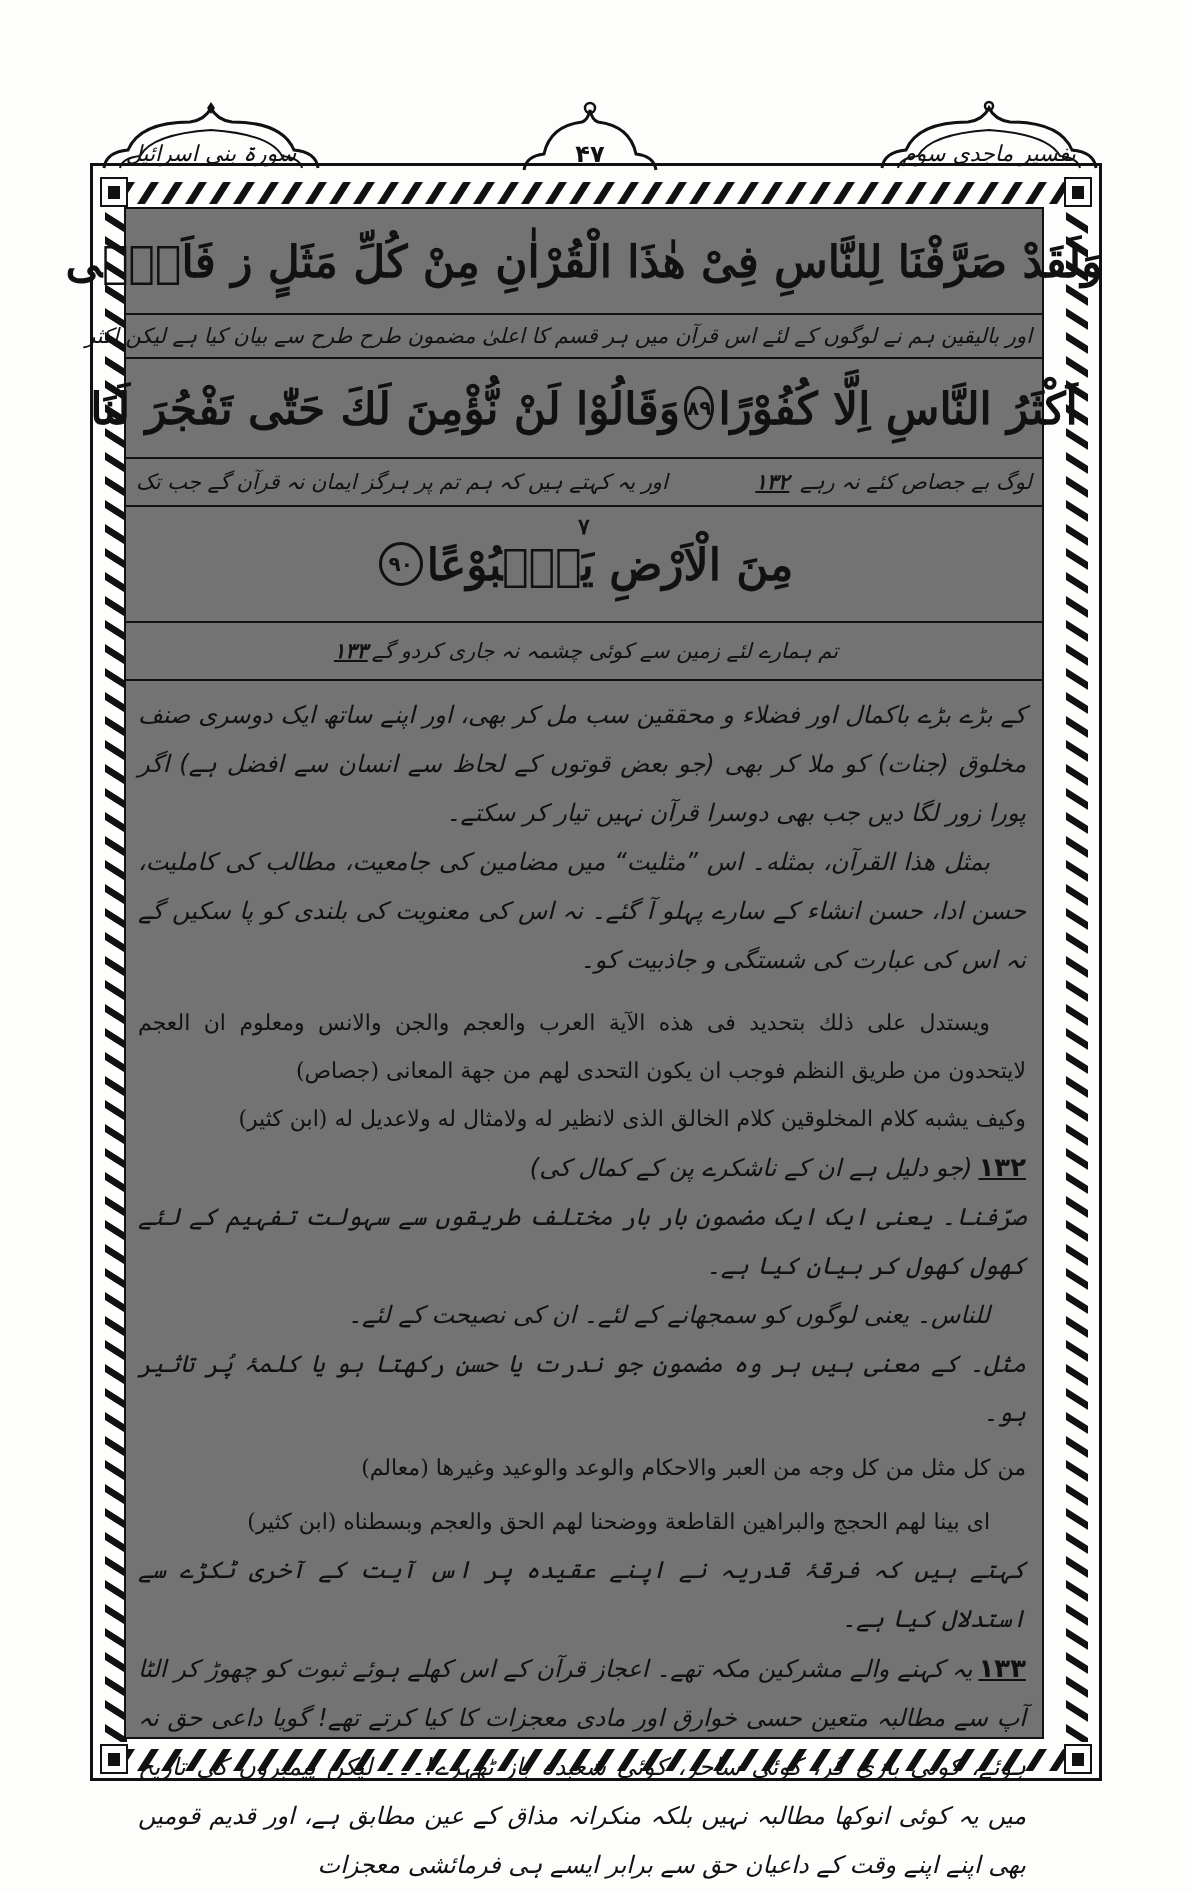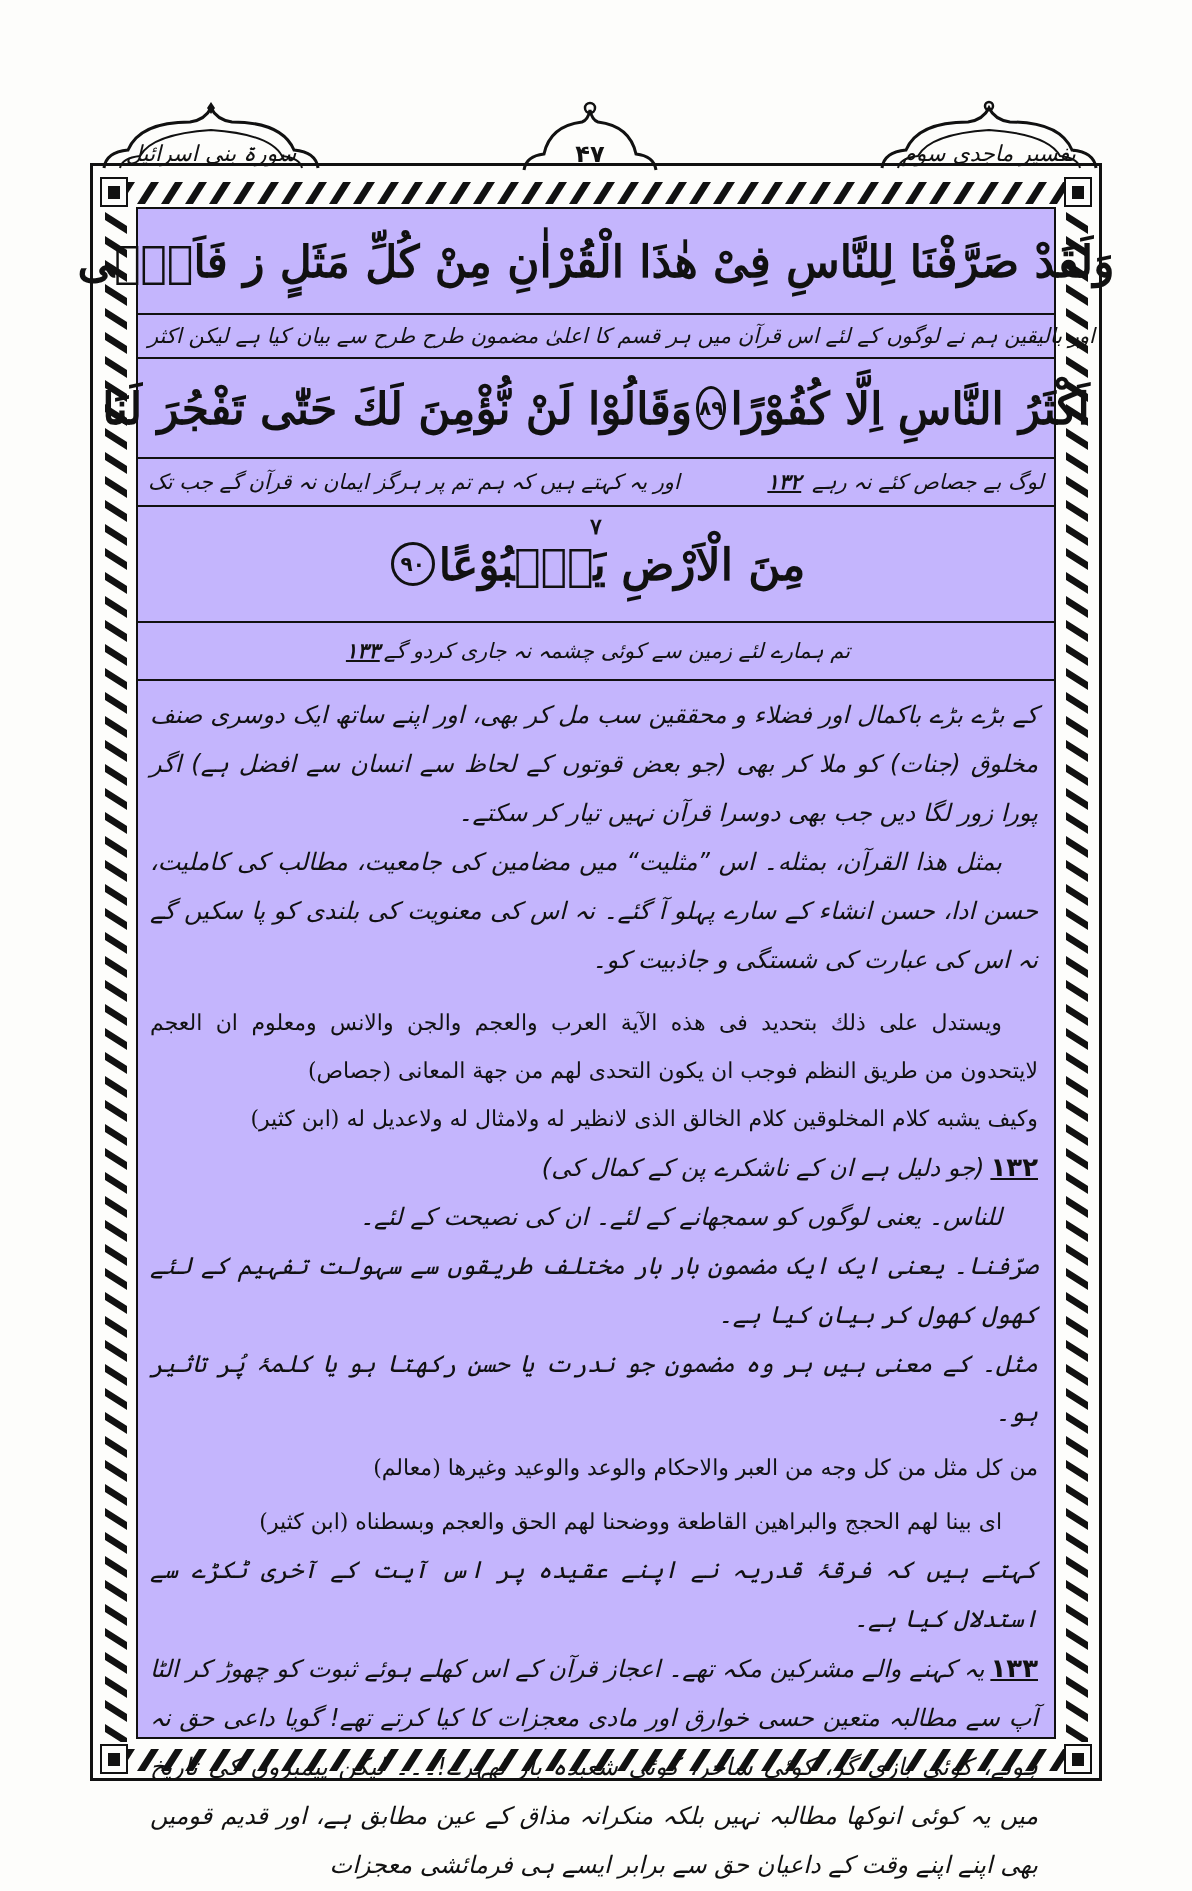--- a/index.html
+++ b/index.html
@@ -35,24 +35,24 @@
   .corner::after {
     content: ""; position: absolute; left: 6px; top: 7px; width: 12px; height: 13px; background: #111;
   }
   .c-tl { left: 100px; top: 177px; }
   .c-tr { left: 1064px; top: 177px; }
   .c-bl { left: 100px; top: 1744px; }
   .c-br { left: 1064px; top: 1744px; }
 
   
   .inner {
-    position: absolute; left: 136px; top: 207px; width: 920px; height: 1532px;
-    border: 2.5px solid #111; background: #c4b5fd;
-  }
-  .row { position: absolute; left: 0; right: 0; border-bottom: 2.5px solid #111; direction: rtl; justify-content: flex-end; }
+    position: absolute; left: 124px; top: 207px; width: 920px; height: 1532px;
+    border: 2.5px solid #111; background: #737373;
+  }
+  .row { position: absolute; left: 0; right: 0; border-bottom: 2.5px solid #111; direction: rtl; }
   .verse {
     font-family: "DejaVu Serif", serif; font-weight: bold; font-size: 44px; text-align: center;
     display: flex; align-items: center; justify-content: center; white-space: nowrap; letter-spacing: 1px;
   }
   .trans {
     font-size: 21px; display: flex; align-items: center; padding: 0 10px; white-space: nowrap; font-style: italic;
   }
   .trans.split { justify-content: space-between; }
   .trans.center { justify-content: center; }
   .ayah-mark {
@@ -178,22 +178,22 @@
   </div>
 
   <div class="commentary">
     <p class="para">کے بڑے بڑے باکمال اور فضلاء و محققین سب مل کر بھی، اور اپنے ساتھ ایک دوسری صنف مخلوق (جنات) کو ملا کر بھی (جو بعض قوتوں کے لحاظ سے انسان سے افضل ہے) اگر پورا زور لگا دیں جب بھی دوسرا قرآن نہیں تیار کر سکتے۔</p>
     <p class="para indent">بمثل هذا القرآن، بمثله۔ اس ”مثلیت“ میں مضامین کی جامعیت، مطالب کی کاملیت، حسن ادا، حسن انشاء کے سارے پہلو آ گئے۔ نہ اس کی معنویت کی بلندی کو پا سکیں گے نہ اس کی عبارت کی شستگی و جاذبیت کو۔</p>
     <p class="para arabic indent gap2">ویستدل علی ذلك بتحدید فی هذه الآیة العرب والعجم والجن والانس ومعلوم ان العجم لایتحدون من طریق النظم فوجب ان یکون التحدی لهم من جهة المعانی (جصاص)</p>
     <p class="para arabic">وكیف یشبه كلام المخلوقین كلام الخالق الذی لانظیر له ولامثال له ولاعدیل له (ابن كثیر)</p>
     <p class="para">
       <span class="note-num">۱۳۲</span><span>(جو دلیل ہے ان کے ناشکرے پن کے کمال کی)</span>
     </p>
+    <p class="para">صرّفنا۔ یعنی ایک ایک مضمون بار بار مختلف طریقوں سے سہولت تفہیم کے لئے کھول کھول کر بیان کیا ہے۔</p>
     <p class="para indent">للناس۔ یعنی لوگوں کو سمجھانے کے لئے۔ ان کی نصیحت کے لئے۔</p>
-    <p class="para">صرّفنا۔ یعنی ایک ایک مضمون بار بار مختلف طریقوں سے سہولت تفہیم کے لئے کھول کھول کر بیان کیا ہے۔</p>
     <p class="para">مثل۔ کے معنی ہیں ہر وہ مضمون جو ندرت یا حسن رکھتا ہو یا کلمۂ پُر تاثیر ہو۔</p>
     <p class="para arabic gap">من كل مثل من كل وجه من العبر والاحكام والوعد والوعید وغیرها (معالم)</p>
     <p class="para arabic indent gap">ای بینا لهم الحجج والبراهین القاطعة ووضحنا لهم الحق والعجم وبسطناه (ابن كثیر)</p>
     <p class="para">کہتے ہیں کہ فرقۂ قدریہ نے اپنے عقیدہ پر اس آیت کے آخری ٹکڑے سے استدلال کیا ہے۔</p>
     <p class="para">
       <span class="note-num">۱۳۳</span><span>یہ کہنے والے مشرکین مکہ تھے۔ اعجاز قرآن کے اس کھلے ہوئے ثبوت کو چھوڑ کر الٹا آپ سے مطالبہ متعین حسی خوارق اور مادی معجزات کا کیا کرتے تھے! گویا داعی حق نہ ہوئے، کوئی بازی گر، کوئی ساحر، کوئی شعبدہ باز ٹھہرے!۔۔۔ لیکن پیمبروں کی تاریخ میں یہ کوئی انوکھا مطالبہ نہیں بلکہ منکرانہ مذاق کے عین مطابق ہے، اور قدیم قومیں بھی اپنے اپنے وقت کے داعیان حق سے برابر ایسے ہی فرمائشی معجزات</span>
     </p>
   </div>
 </div>
 

